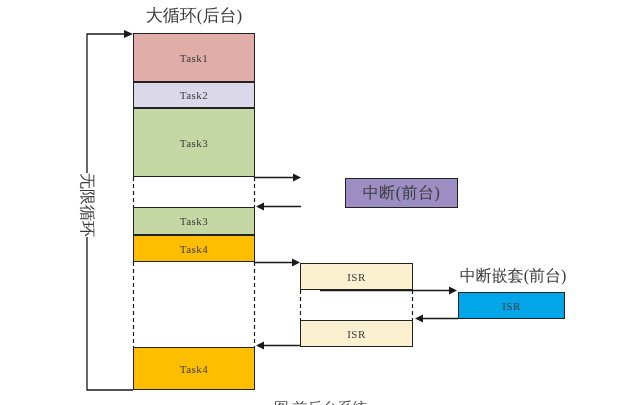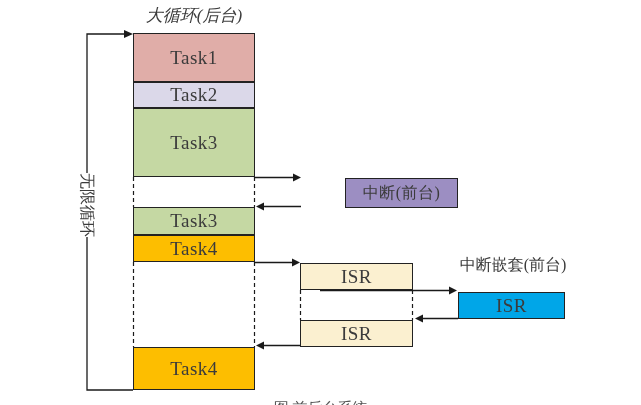--- a/index.html
+++ b/index.html
@@ -6,41 +6,41 @@
   .canvas{
     position:relative;width:641px;height:405px;background:#ffffff;
     overflow:hidden;
     font-family:"Liberation Serif","DejaVu Serif",serif;
     color:#3b3b3b;
   }
   .wires{position:absolute;left:0;top:0;width:641px;height:405px;}
   .block{
     position:absolute;box-sizing:border-box;border:1px solid #222;
     display:flex;align-items:center;justify-content:center;
-    font-size:19px;letter-spacing:0.5px;
+    font-size:11px;letter-spacing:0.5px;
   }
   
   .b{left:133px;width:122px;}
   .b-task1{top:33px;height:49px;}
   .b-task2{top:82px;height:26px;}
   .b-task3{top:108px;height:69px;}
   .b-task3b{top:207px;height:28px;}
   .b-task4a{top:235px;height:27px;}
   .b-task4b{top:347px;height:43px;}
   
   .interrupt{left:301px;top:178px;width:113px;height:30px;font-size:16px;margin-left:44px;}
   .isr1{left:300px;top:263px;width:113px;height:27px;}
   .isr2{left:300px;top:320px;width:113px;height:27px;}
   .nested-isr{left:458px;top:292px;width:107px;height:27px;}
   .title{
     position:absolute;left:133px;top:4px;width:122px;text-align:center;
-    font-size:17px;white-space:nowrap;font-style:italic;
+    font-size:17px;white-space:nowrap;
   }
   .nested-title{
-    position:absolute;left:443px;top:255px;width:140px;text-align:center;
+    position:absolute;left:443px;top:266px;width:140px;text-align:center;
     font-size:16px;white-space:nowrap;
   }
   .loop-label{
     position:absolute;left:55px;top:196px;width:64px;height:18px;
     transform:rotate(90deg);transform-origin:center center;
     background:#ffffff;text-align:center;font-size:16px;line-height:18px;
     white-space:nowrap;
   }
   .caption{
     position:absolute;left:0px;top:399px;width:641px;text-align:center;

